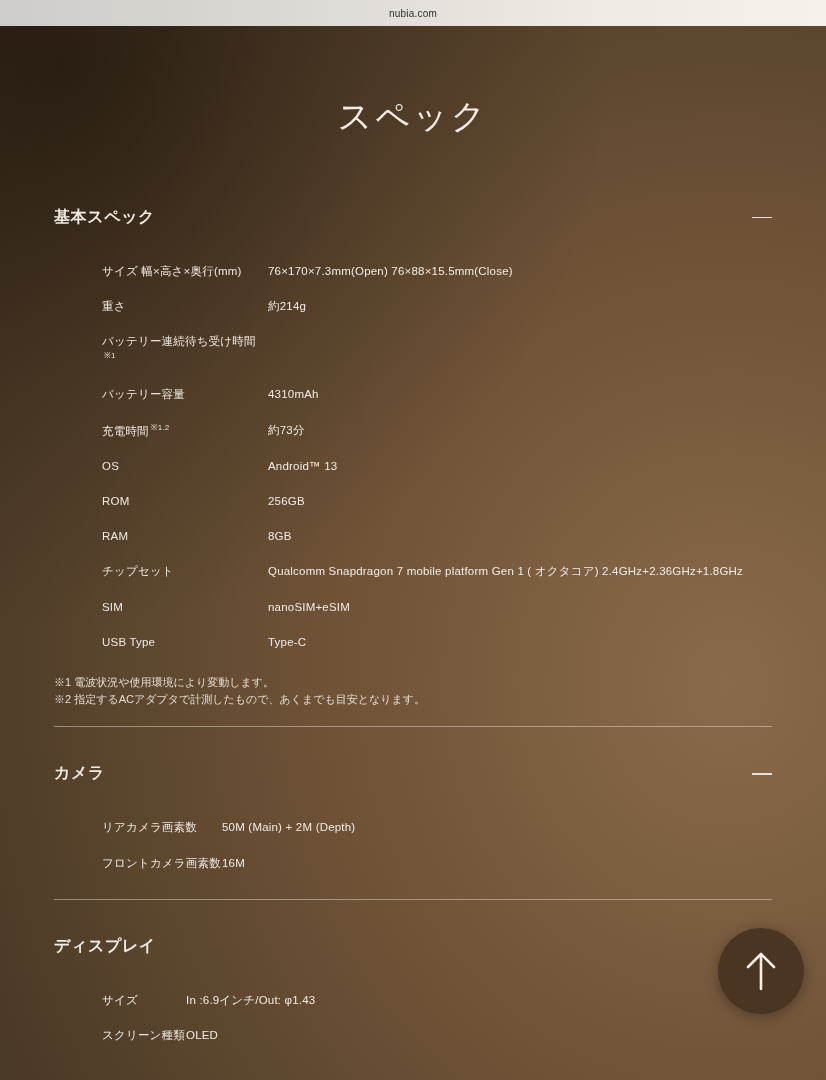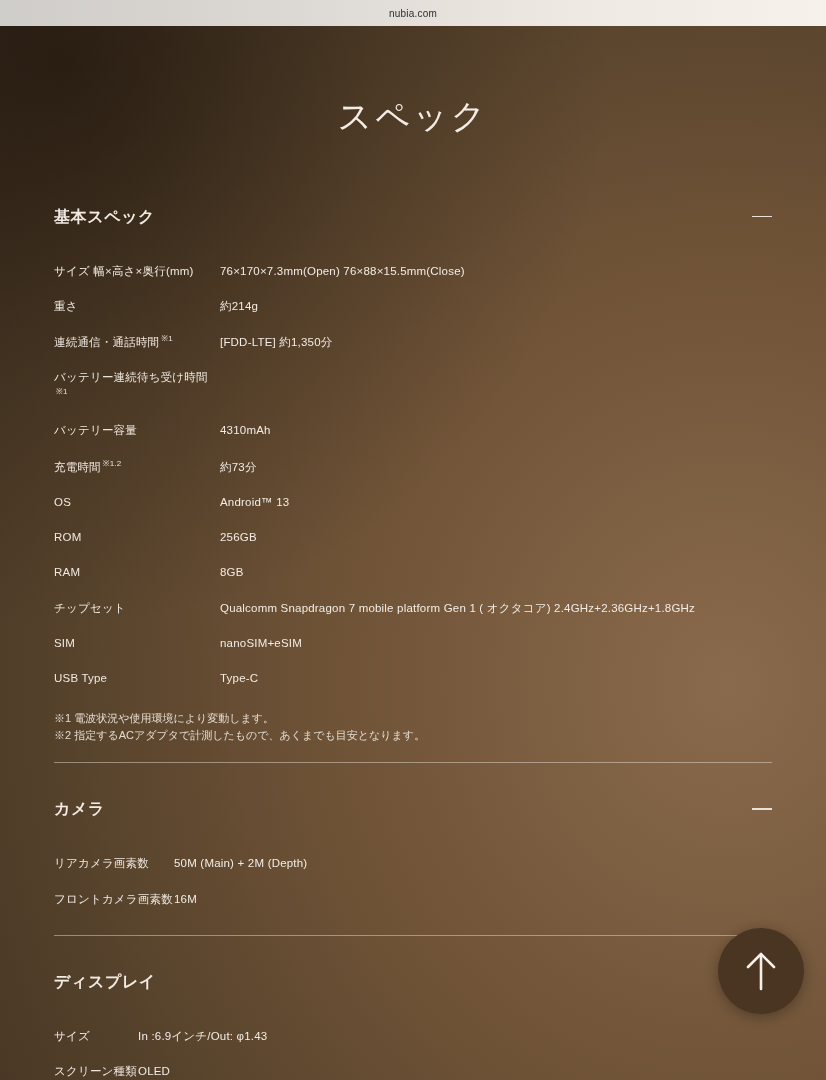--- a/index.html
+++ b/index.html
@@ -64,21 +64,21 @@
     padding-top: 45px;
     padding-bottom: 8px;
   }
 
   
   .section {
     padding-top: 36px;
   }
   .section-head {
     display: flex;
-    align-items: flex-start;
+    align-items: flex-end;
     justify-content: space-between;
     padding-bottom: 4px;
     gap: 8px;
   }
   .section-title {
     color: #f2ebe3;
     font-size: 16px;
     font-weight: 700;
     letter-spacing: 0.6px;
   }
@@ -107,20 +107,21 @@
     align-items: baseline;
     padding: 9px 0;
     color: #efe8e0;
     font-size: 11.5px;
     line-height: 1.5;
   }
   .spec-label {
     flex: 0 0 auto;
     color: #f0e9e1;
     letter-spacing: 0.2px;
+    margin-left: 48px;
   }
   .spec-value {
     color: #f2ece5;
     letter-spacing: 0.2px;
   }
   
   .w-basic .spec-label { width: 166px; }
   .w-camera .spec-label { width: 120px; }
   .w-display .spec-label { width: 84px; }
 
@@ -185,24 +186,20 @@
         <div class="spec-row">
           <div class="spec-label">サイズ 幅×高さ×奥行(mm)</div>
           <div class="spec-value">76×170×7.3mm(Open) 76×88×15.5mm(Close)</div>
         </div>
 
         <div class="spec-row">
           <div class="spec-label">重さ</div>
           <div class="spec-value">約214g</div>
         </div>
 
-        <div class="spec-row">
-          <div class="spec-label"><span>連続通信・通話時間</span><span class="sup">※1</span></div>
-          <div class="spec-value">[FDD-LTE] 約1,350分</div>
-        </div>
 
         <div class="spec-row">
           <div class="spec-label"><span>バッテリー連続待ち受け時間</span><span class="sup">※1</span></div>
         </div>
 
         <div class="spec-row">
           <div class="spec-label">バッテリー容量</div>
           <div class="spec-value">4310mAh</div>
         </div>
 

